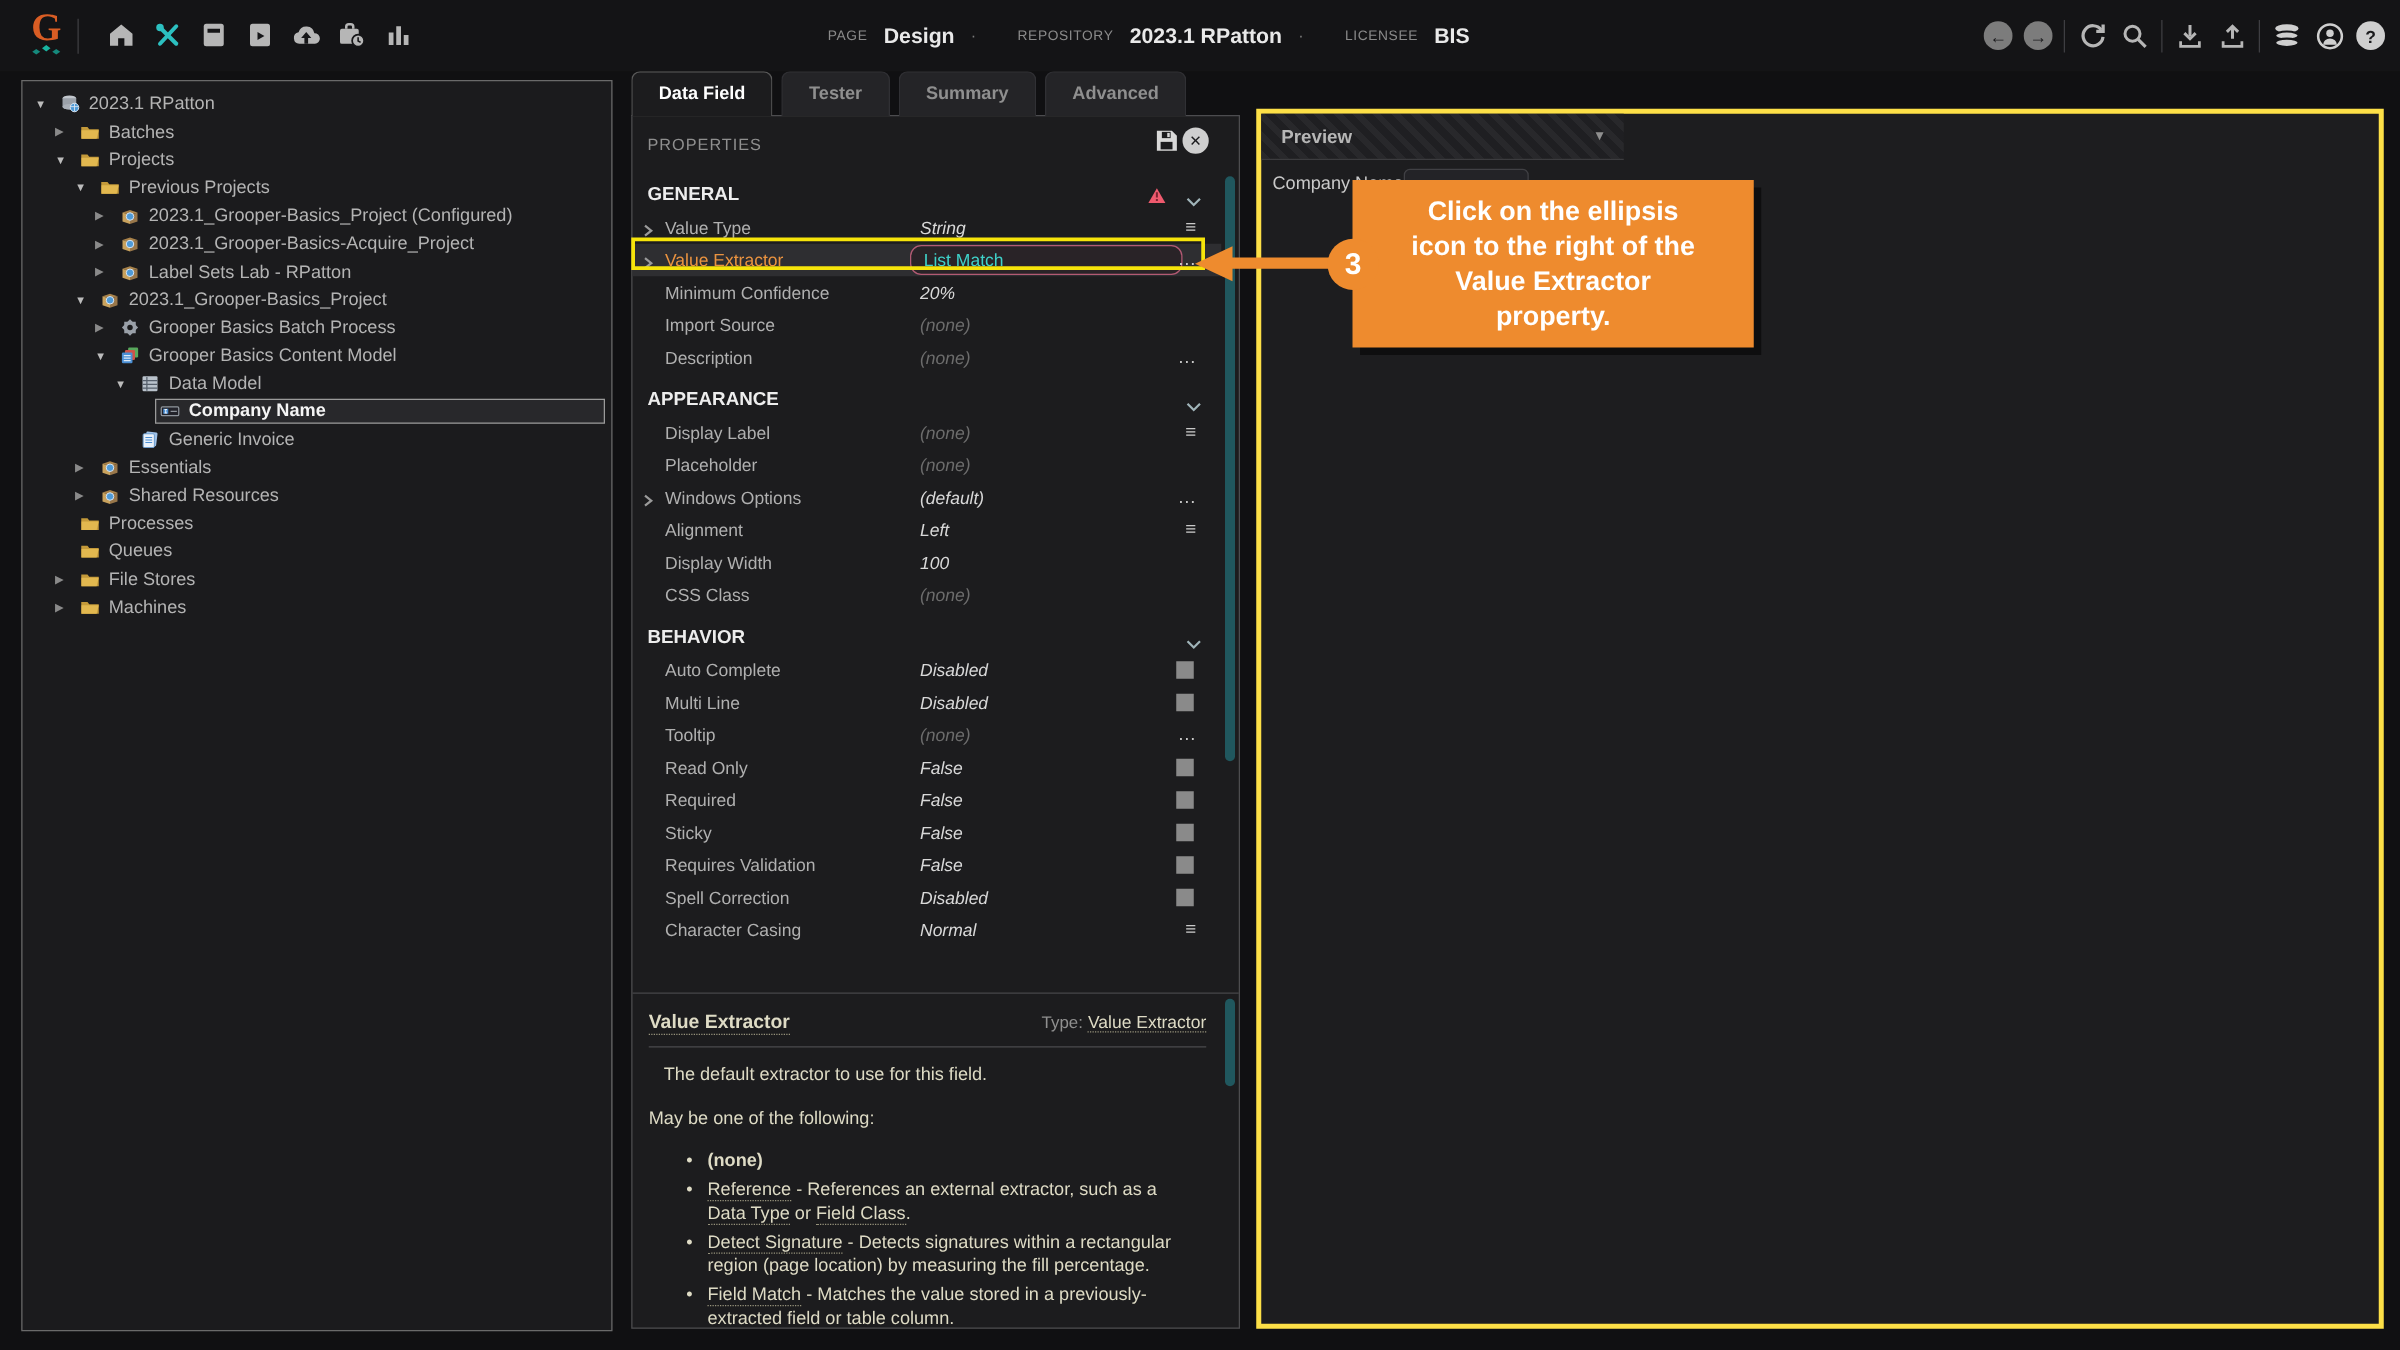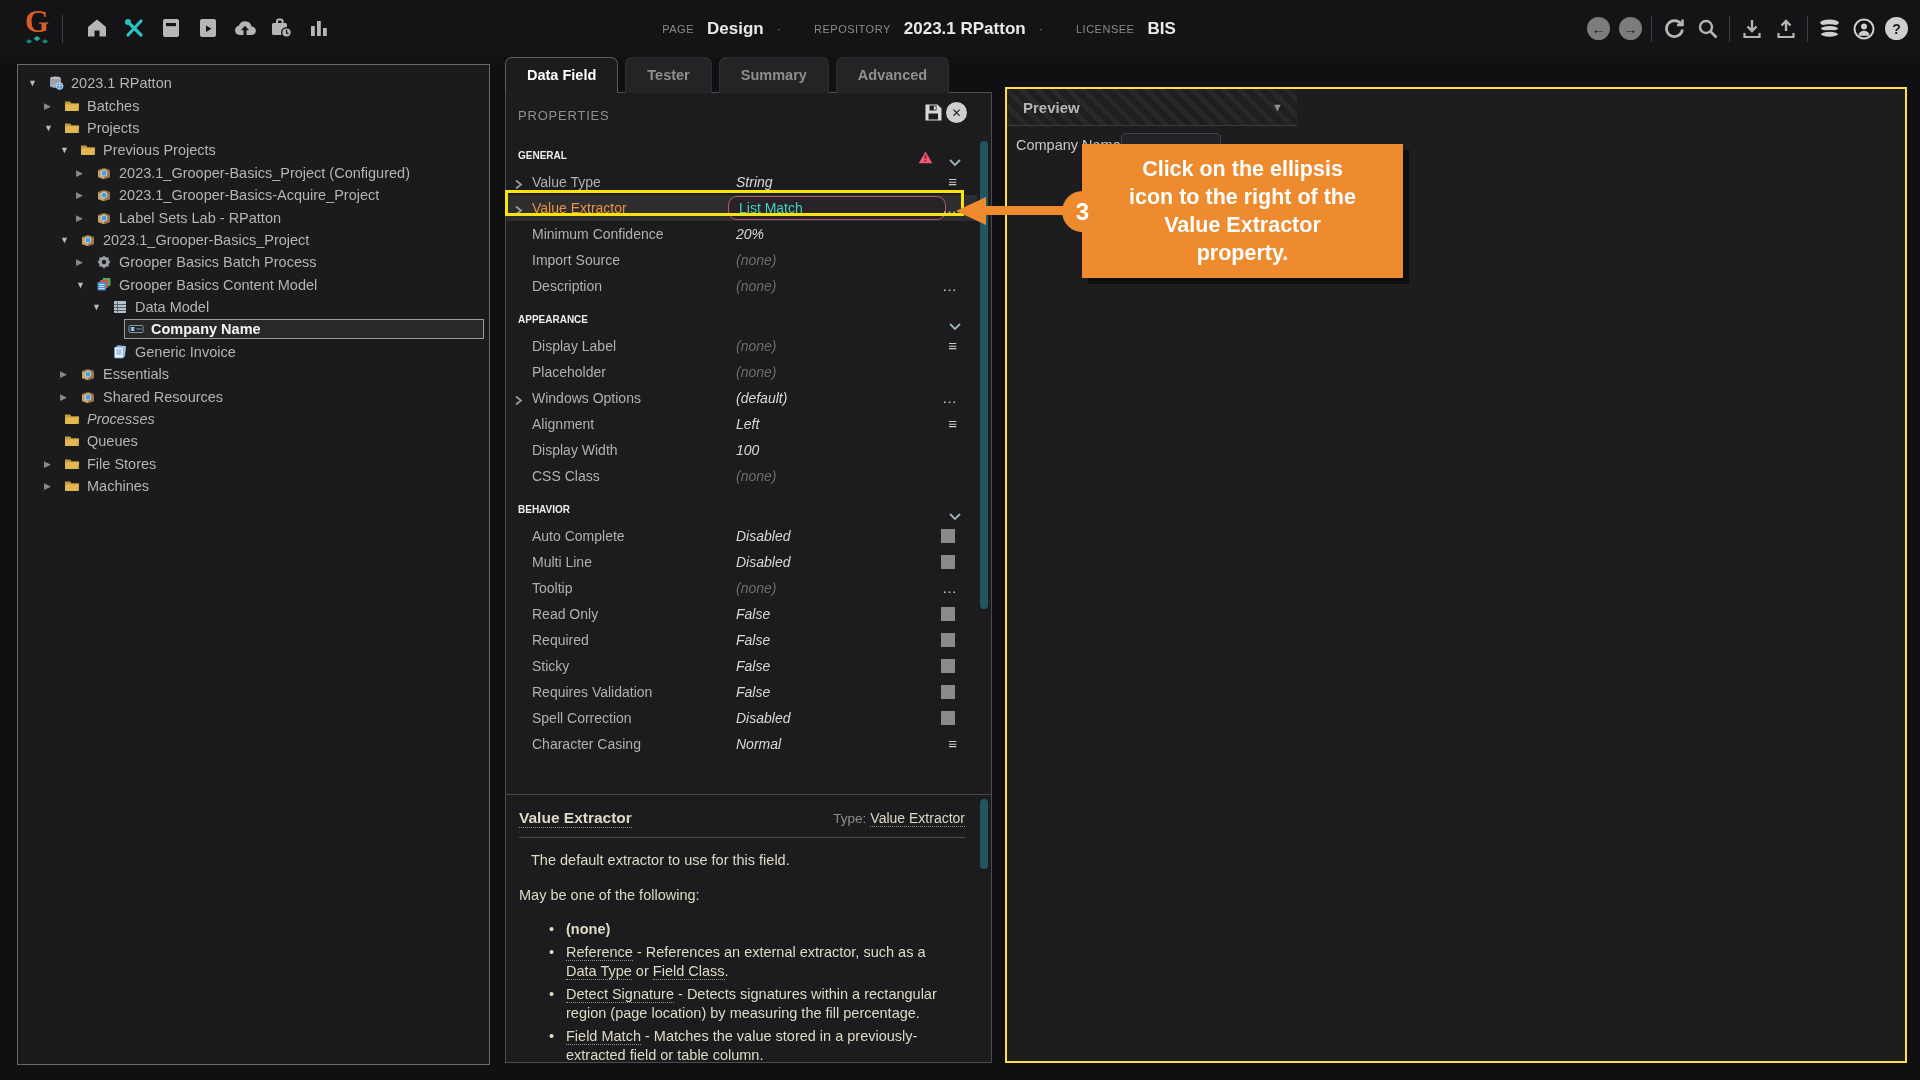--- a/index.html
+++ b/index.html
@@ -43,21 +43,21 @@
 
   
   .mid-panel { position:absolute; left:505px; top:92px; width:487px; height:971px; background:#1c1c1e; border:1px solid #4c4c4f; }
   .props-toolbar { position:relative; height:46px; }
   .props-title { position:absolute; left:12px; top:15px; font-size:13px; letter-spacing:.8px; color:#8f8f8f; }
   .pt-save { position:absolute; right:48px; top:10px; width:19px; height:19px; cursor:pointer; }
   .pt-close { position:absolute; right:24px; top:9px; cursor:pointer; }
   .grid { position:absolute; left:0; top:50px; right:14px; }
   .psec { position:relative; height:26px; }
   .psec.gap { margin-top:8px; }
-  .psec-title { position:absolute; left:12px; top:0; line-height:26px; font-size:10px; font-weight:bold; color:#ededed; }
+  .psec-title { position:absolute; left:12px; top:0; line-height:26px; font-size:15px; font-weight:bold; color:#ededed; }
   .psec-warn { position:absolute; right:44px; top:7px; }
   .psec-chev { position:absolute; right:16px; top:10px; }
   .prow { position:relative; height:26px; font-size:14px; }
   .pexp { position:absolute; left:8px; top:8px; }
   .plabel { position:absolute; left:26px; line-height:26px; color:#b0b0b0; }
   .pvalue { position:absolute; left:230px; line-height:26px; color:#d8d8d8;font-style:italic; }
   .pvalue.muted { color:#6c6c6c; }
   .picon { position:absolute; right:20px; line-height:26px; color:#c9c9c9; font-size:15px; cursor:pointer; }
   .cb { position:absolute; right:22px; top:6px; width:14px; height:14px; background:#8a8a8a; cursor:pointer; }
   .cb.checked { background:#1a73e8; color:#fff; font-size:11px; font-weight:bold; text-align:center; line-height:14px; }
@@ -77,21 +77,21 @@
   .help-hr { border-bottom:1px solid #4a4a4d; margin:9px 0 0; }
   .help-p1 { margin:14px 12px 0; }
   .help-p2 { margin:19px 0 0; }
   .help ul { margin:17px 0 0 30px; padding:0; }
   .help li { list-style:none; position:relative; padding-left:17px; max-width:402px; line-height:19.5px; margin-bottom:3px; }
   .bullet { position:absolute; left:0; top:0; }
   .hlink { border-bottom:1px dotted #97937c; cursor:pointer; }
   .hbold { font-weight:bold; }
 
   
-  .right-panel { position:absolute; left:1005px; top:87px; width:902px; height:976px; background:#1d1d1f; border:2px solid #fde047; }
+  .right-panel { position:absolute; left:1005px; top:87px; width:902px; height:976px; background:#1d1d1f; border:4px solid #fde047; }
   .preview-head { position:absolute; left:0; top:0; width:290px; height:37px; border-bottom:1px solid #3c3c3f; cursor:pointer;
     background:repeating-linear-gradient(45deg,#28282b 0 5px,#1f1f22 5px 11px); }
   .preview-title { position:absolute; left:16px; line-height:37px; font-size:15px; font-weight:bold; color:#b6b6b6; }
   .preview-tri { position:absolute; right:14px; line-height:37px; font-size:11px; color:#8f8f8f; }
   .pv-field-label { position:absolute; left:9px; top:48px; font-size:14.5px; color:#c9c9c9; white-space:nowrap; }
   .pv-input { position:absolute; left:114px; top:44px; width:100px; height:26px; border:1px solid #404044; border-radius:5px; background:#232327; }
 
   
   .hl-yellow { position:absolute; left:505px; top:190px; width:459px; height:26px; border:3px solid #f6e40a; z-index:30; }
   .arr-shaft { position:absolute; left:984px; top:206px; width:86px; height:9px; background:#ee8b2e; z-index:40; }
@@ -427,21 +427,21 @@
             <svg viewBox="0 0 16 16">
               <path d="M2 5 L8 3 L14 5 L8 7 Z" fill="#a8824a"></path>
               <path d="M2 5 v7.2 l6 2 v-7.2 Z" fill="#c9a25d"></path>
               <path d="M14 5 v7.2 l-6 2 v-7.2 Z" fill="#99774a"></path>
               <circle cx="8" cy="8.2" r="3" fill="#4f9ad6" stroke="#d9e6f4" stroke-width="0.8"></circle>
             </svg>
           </span>
           <span class="tlabel">Shared Resources</span>
         </div>
       </div>
-      <div class="trow" style="padding-left: 26px; font-style: italic;">
+      <div class="trow" style="padding-left: 26px;">
         <span class="tarrow"></span>
         <div class="tbox">
           <span class="ticon">
             <svg viewBox="0 0 16 16">
               <path d="M1 3.5 h5 l1.4 1.8 H15 V13 H1 Z" fill="#c49a3a"></path>
               <path d="M1.2 6.2 h13.8 l-1.7 6.8 H1.2 Z" fill="#e2b84f"></path>
             </svg>
           </span>
           <span class="tlabel">Processes</span>
         </div>

